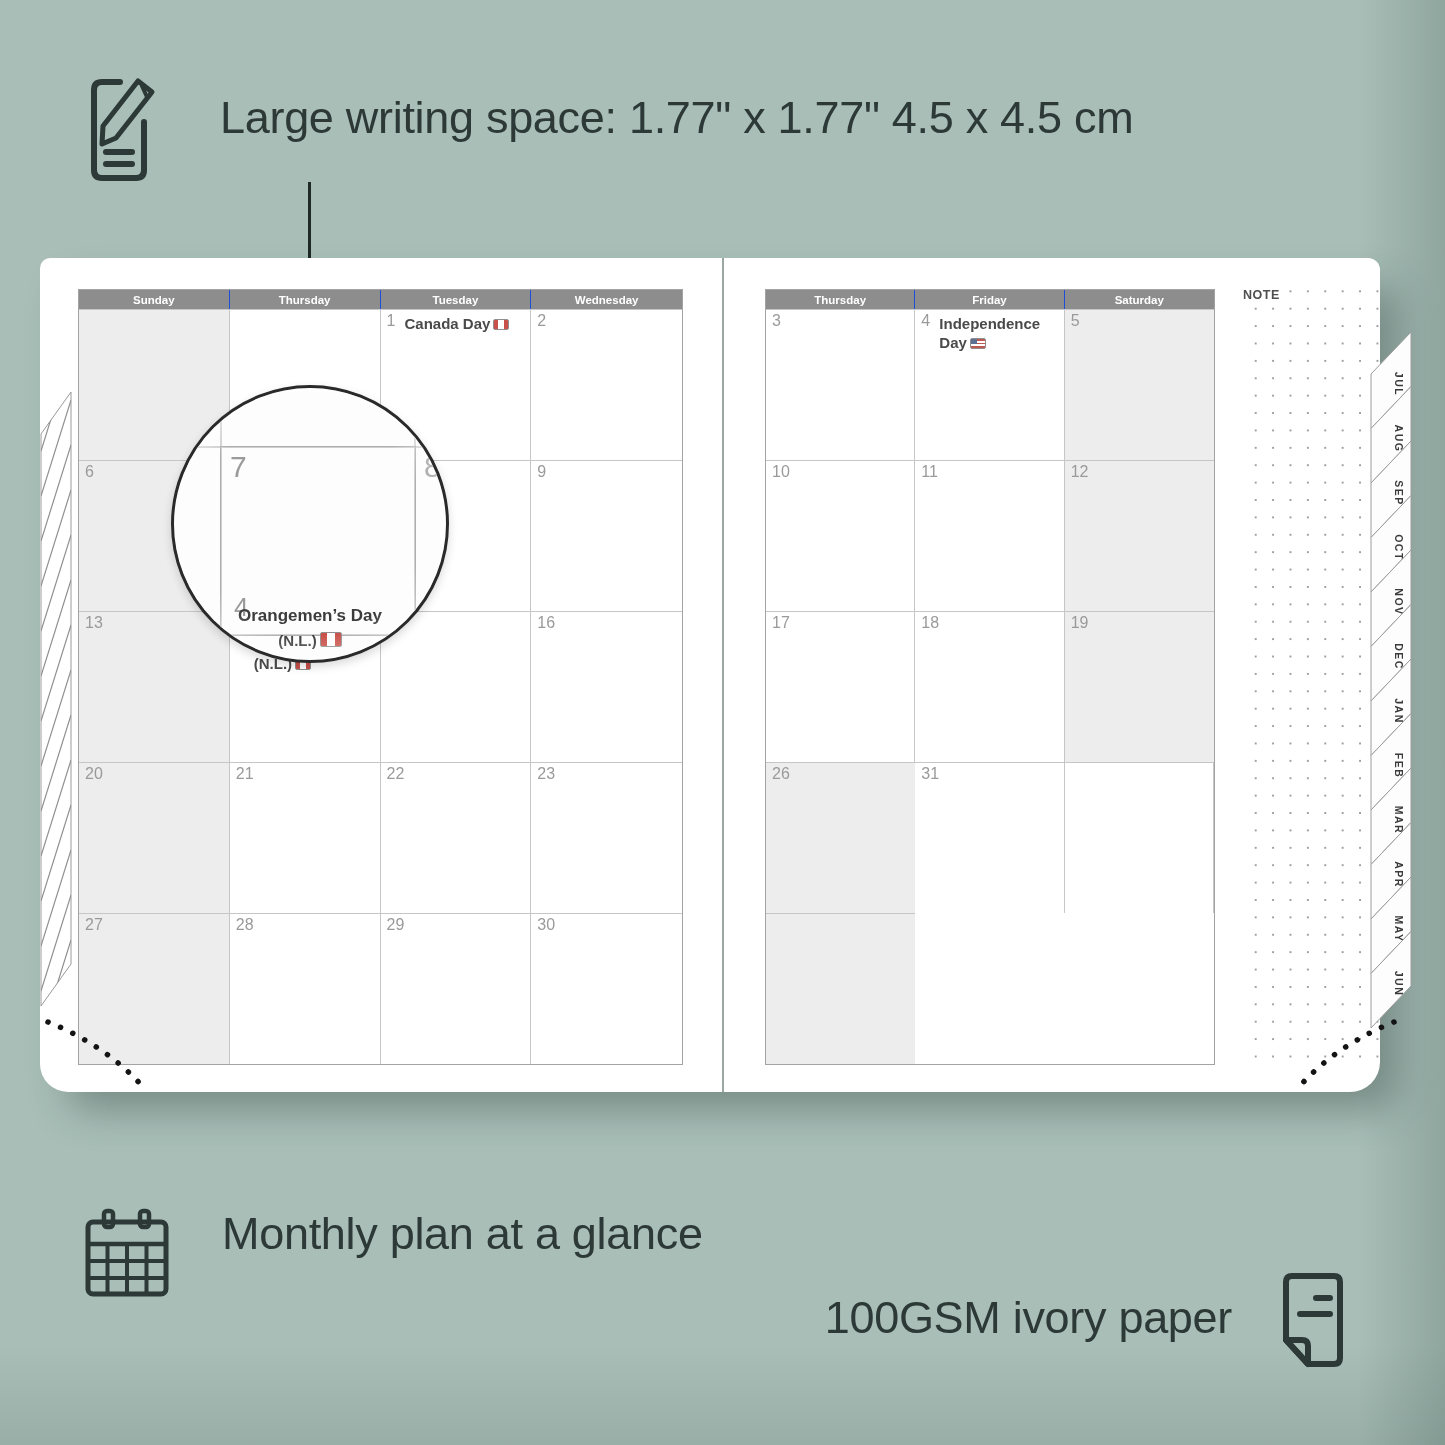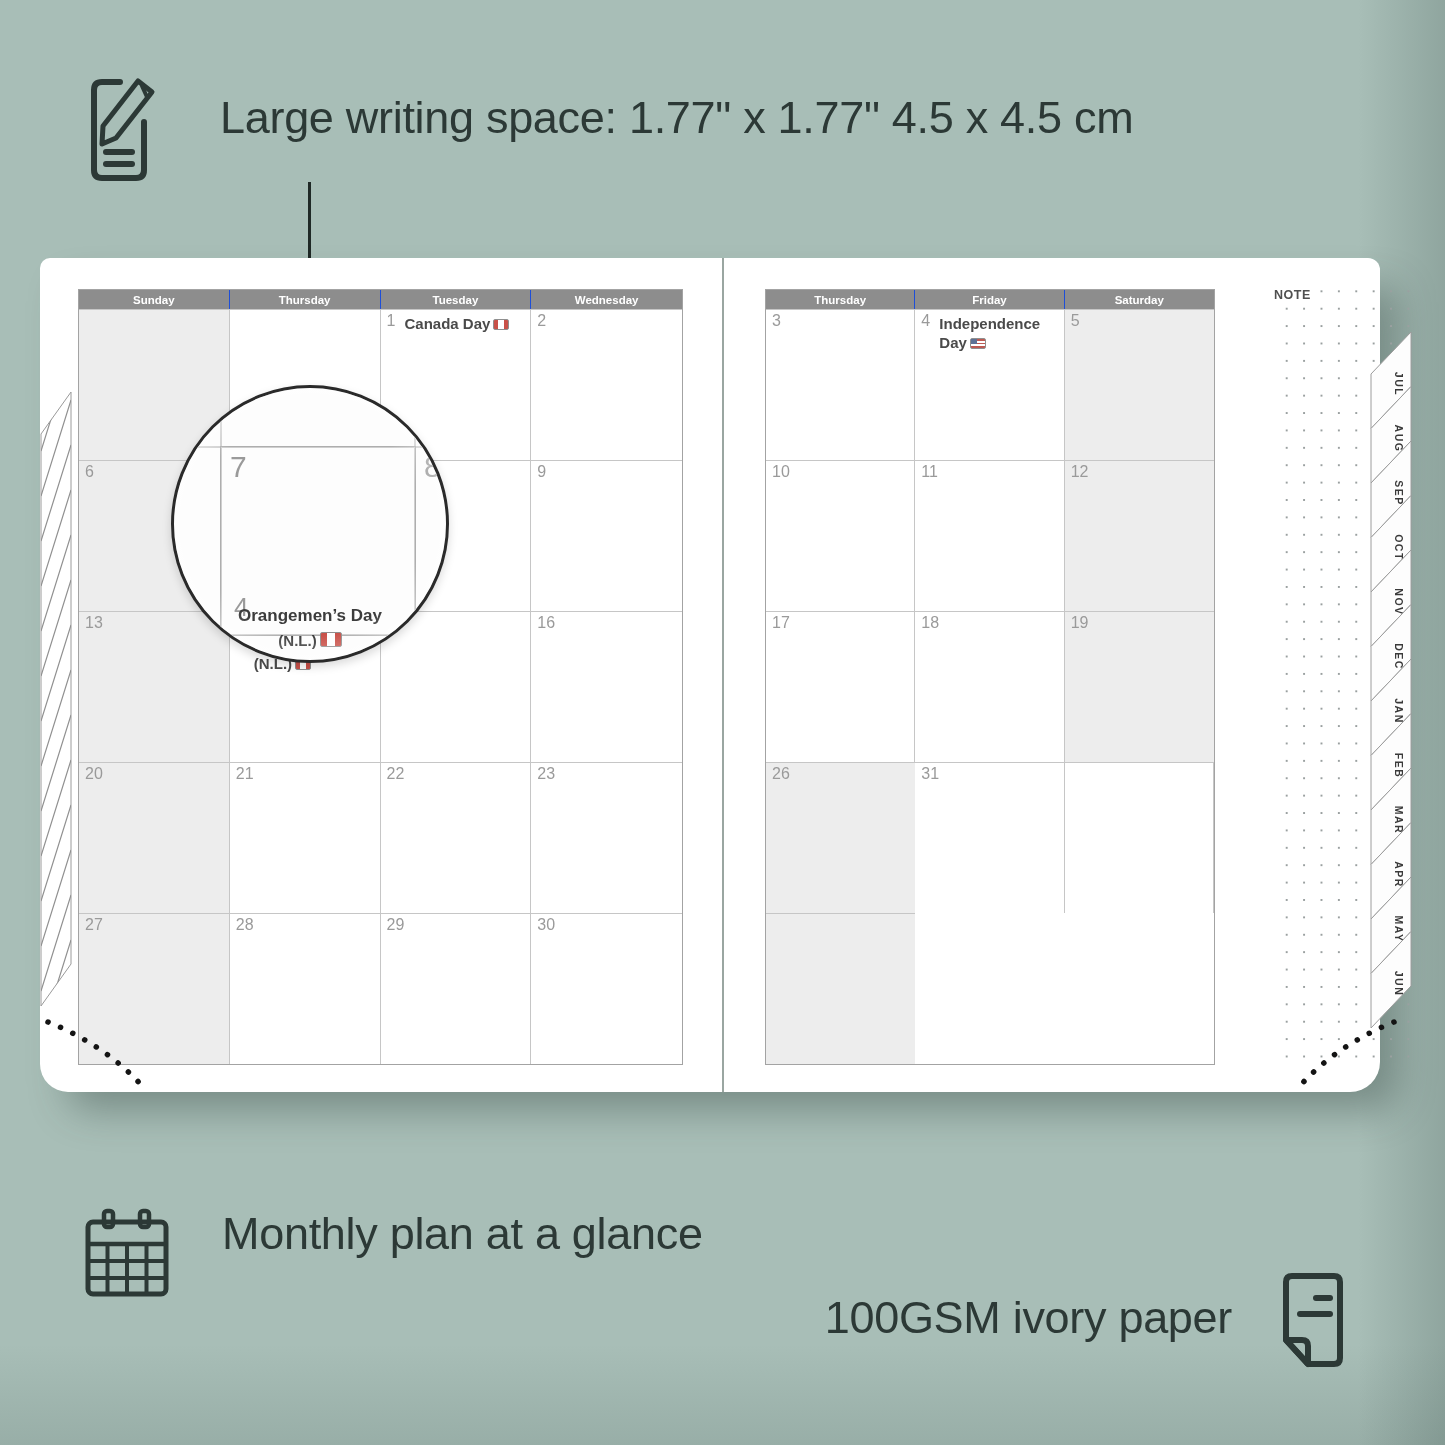--- a/index.html
+++ b/index.html
@@ -39,21 +39,21 @@
   .cell.weekend{background:#ededed;}
   .num{position:absolute;left:6px;top:2px;font-size:16px;color:#9a9a9a;}
   .holiday{position:absolute;left:24px;right:3px;top:5px;font-size:15px;font-weight:600;color:#4a4a4a;line-height:1.25;}
   .flag{display:inline-block;width:14px;height:9px;border:1px solid #8f8f8f;border-radius:2px;vertical-align:-1px;margin-left:3px;background:#fff;position:relative;}
   .flag-ca{background:linear-gradient(90deg,#c95149 0 28%,#fff 28% 72%,#c95149 72%);}
   .flag-us{background:linear-gradient(180deg,#bd5a53 0 20%,#fff 20% 40%,#bd5a53 40% 60%,#fff 60% 80%,#bd5a53 80%);}
   .flag-us::before{content:"";position:absolute;left:0;top:0;width:45%;height:55%;background:#5d7195;}
 
   
   #note-panel{
-    left:1272px;top:288px;width:152px;height:776px;
+    left:1241px;top:288px;width:152px;height:776px;
     background-image:radial-gradient(circle,#9aa0a0 1.2px,rgba(0,0,0,0) 1.5px);
     background-size:17.4px 17.4px;background-position:6px 12px;
   }
   #note-label{position:absolute;left:2px;top:0;font-size:12.5px;font-weight:bold;color:#4f4f4f;background:#fff;padding:0 5px 2px 0;letter-spacing:.5px;}
 
   
   #magnifier{
     left:171px;top:385px;width:272px;height:272px;border-radius:50%;
     border:3px solid #2a2a2a;background:#fdfdfd;overflow:hidden;
     box-shadow:0 4px 10px rgba(0,0,0,.15);

